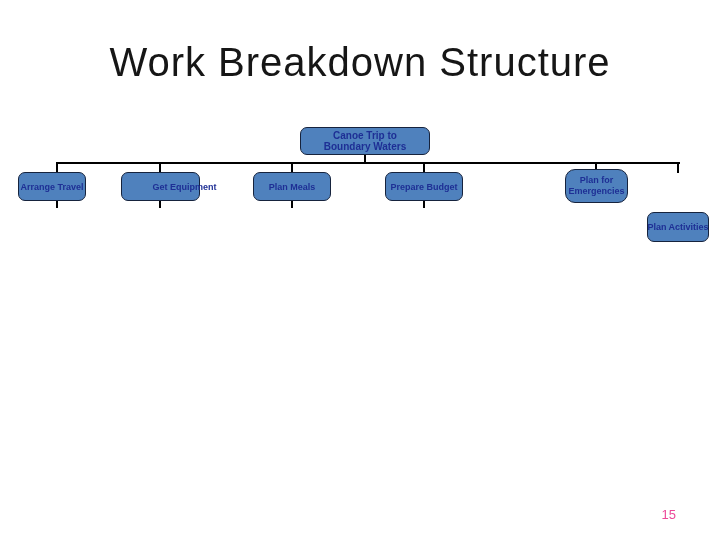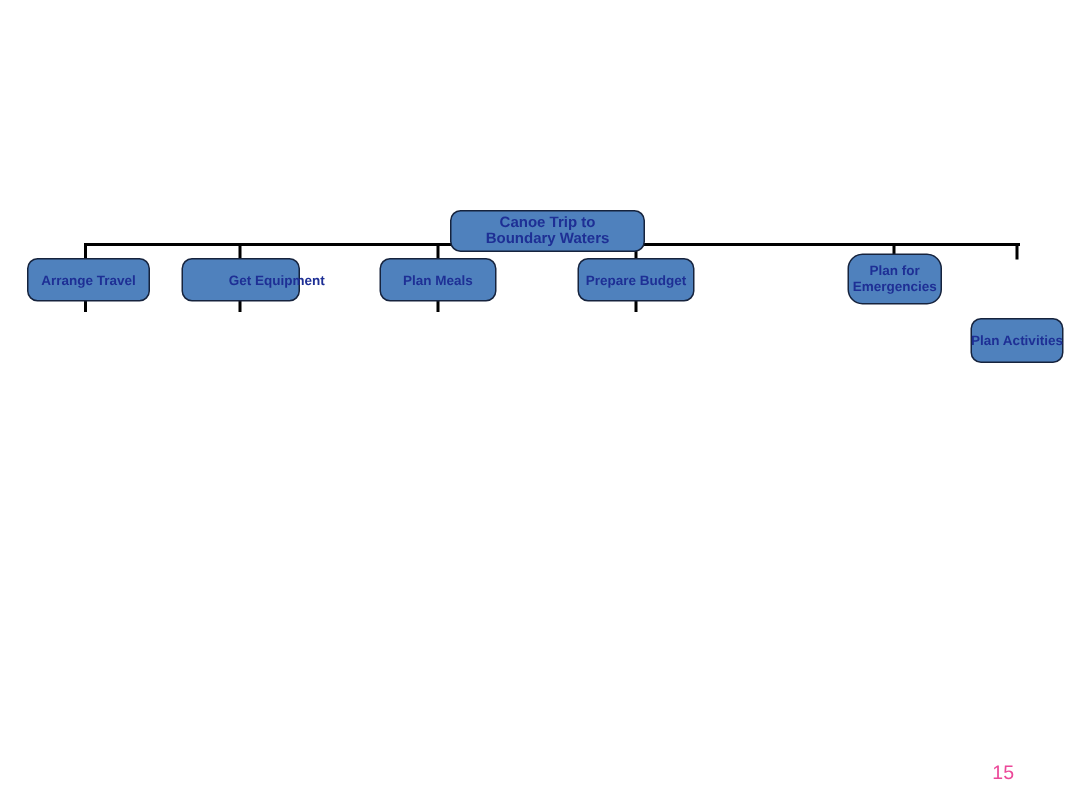--- a/index.html
+++ b/index.html
@@ -41,23 +41,23 @@
     align-items: center;
     justify-content: center;
     text-align: center;
   }
   .node-label {
     white-space: pre;
     pointer-events: none;
   }
   .node.root {
     left: 300px; top: 127px; width: 130px; height: 28px;
-    font-size: 10px; line-height: 11px; margin-top: 13px;
+    font-size: 10px; line-height: 11px;
   }
-  .node.c1 { left: 18px;  top: 172px; width: 82px; height: 29px; font-size: 9px; line-height: 10px; }
+  .node.c1 { left: 18px;  top: 172px; width: 68px; height: 29px; font-size: 9px; line-height: 10px; }
   .node.c2 { left: 121px; top: 172px; width: 79px; height: 29px; font-size: 9px; line-height: 10px; padding-left: 48px; }
   .node.c3 { left: 253px; top: 172px; width: 78px; height: 29px; font-size: 9px; line-height: 10px; }
   .node.c4 { left: 385px; top: 172px; width: 78px; height: 29px; font-size: 9px; line-height: 10px; justify-content: center; }
   .node.c5 { left: 565px; top: 169px; width: 63px; height: 34px; font-size: 9px; line-height: 11px; border-radius: 10px; }
   .node.c6 { left: 647px; top: 172px; width: 62px; height: 30px; font-size: 9px; line-height: 10px; margin-top: 40px; }
   
   .conn {
     position: absolute;
     background: var(--connector, #000000);
   }
@@ -82,20 +82,21 @@
     right: 44px;
     font-size: 13px;
     color: #ec4899;
   }
 </style>
 </head>
 <body>
 
 <div class="slide">
 
+  <h1 class="title">Work Breakdown Structure</h1>
 
   <div>
 
     <div class="conn root-stub"></div>
     <div class="conn h-line"></div>
     <div class="conn stub s1"></div>
     <div class="conn stub s2"></div>
     <div class="conn stub s3"></div>
     <div class="conn stub s4"></div>
     <div class="conn stub s5"></div>

